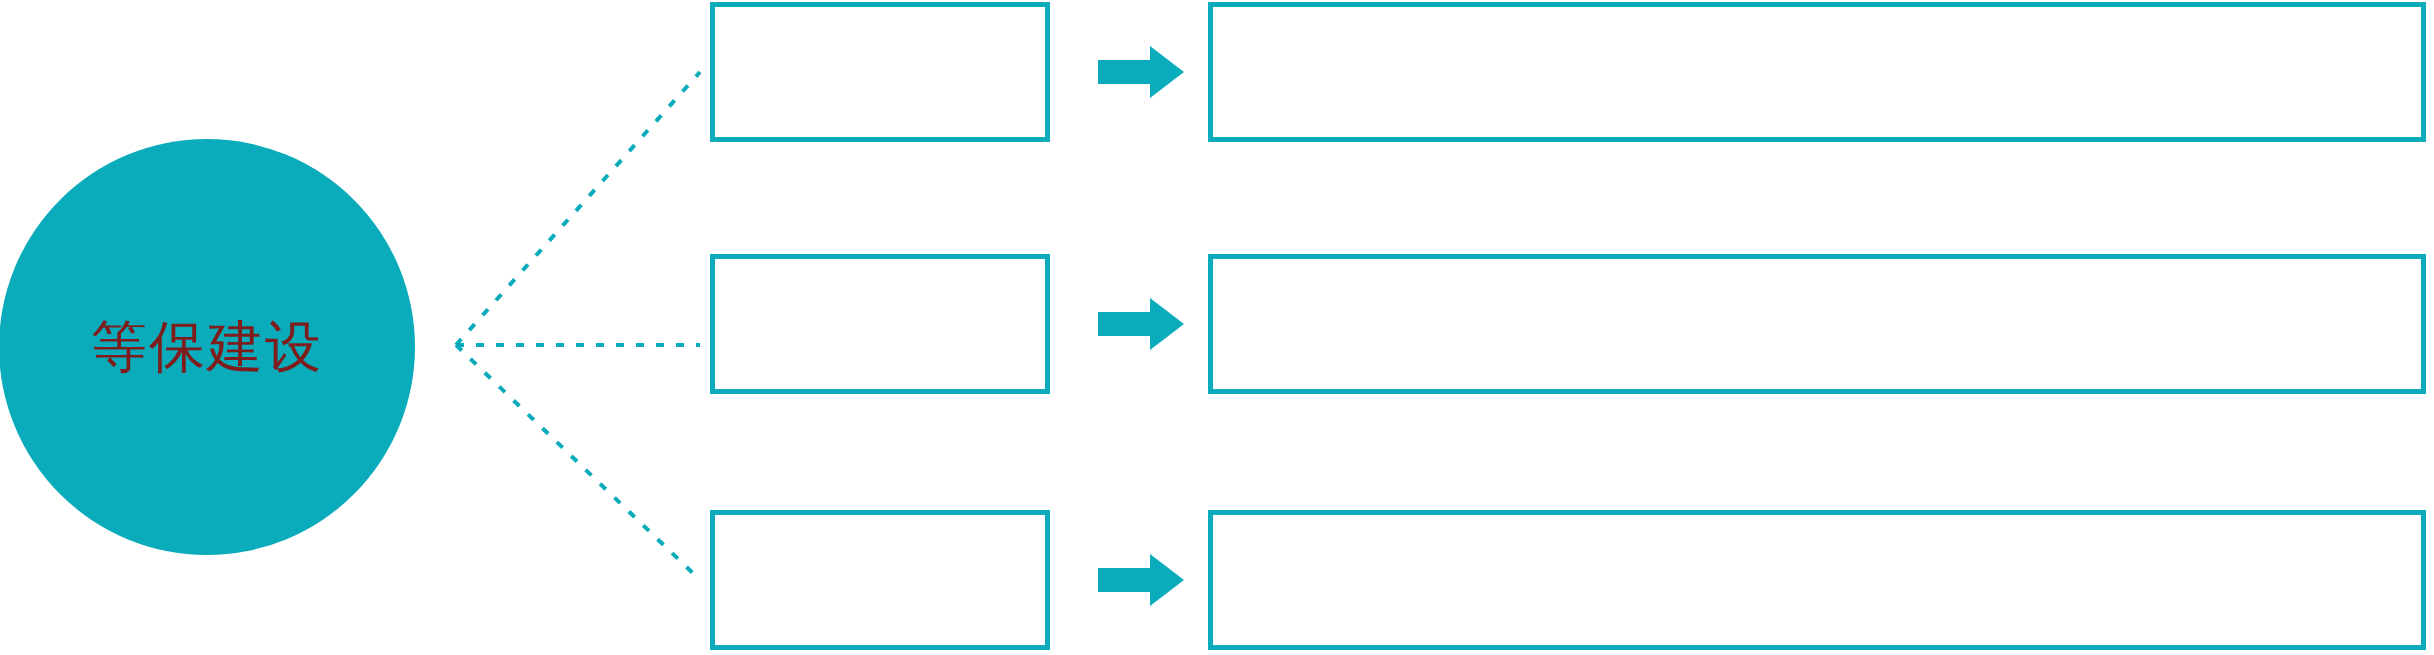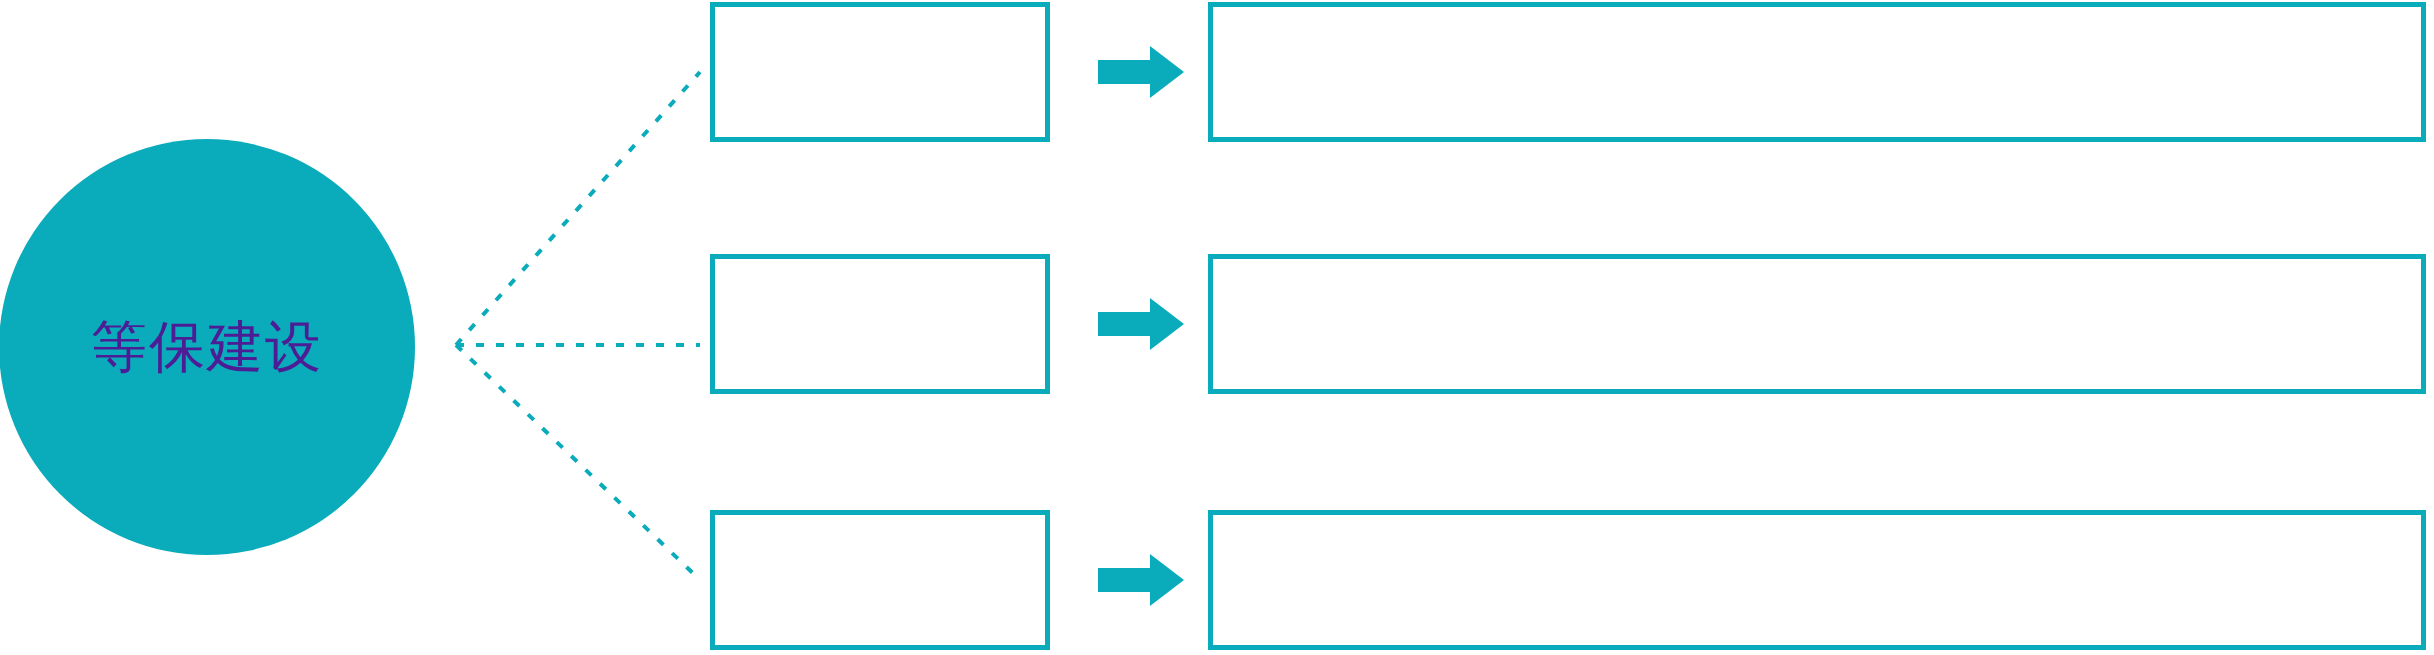--- a/index.html
+++ b/index.html
@@ -27,21 +27,21 @@
     height: 416px;
     border-radius: 50%;
     background: #0aabbb;
     display: flex;
     flex-direction: column;
     align-items: center;
     justify-content: center;
     box-sizing: border-box;
   }
   .hub-line {
-    color: #4c1d95;
+    color: #7f1d1d;
     font-family: "Liberation Sans", sans-serif;
     font-size: 56px;
     font-weight: 300;
     line-height: 1.32;
     letter-spacing: 2px;
     text-align: left;
     white-space: nowrap;
   }
 
   

